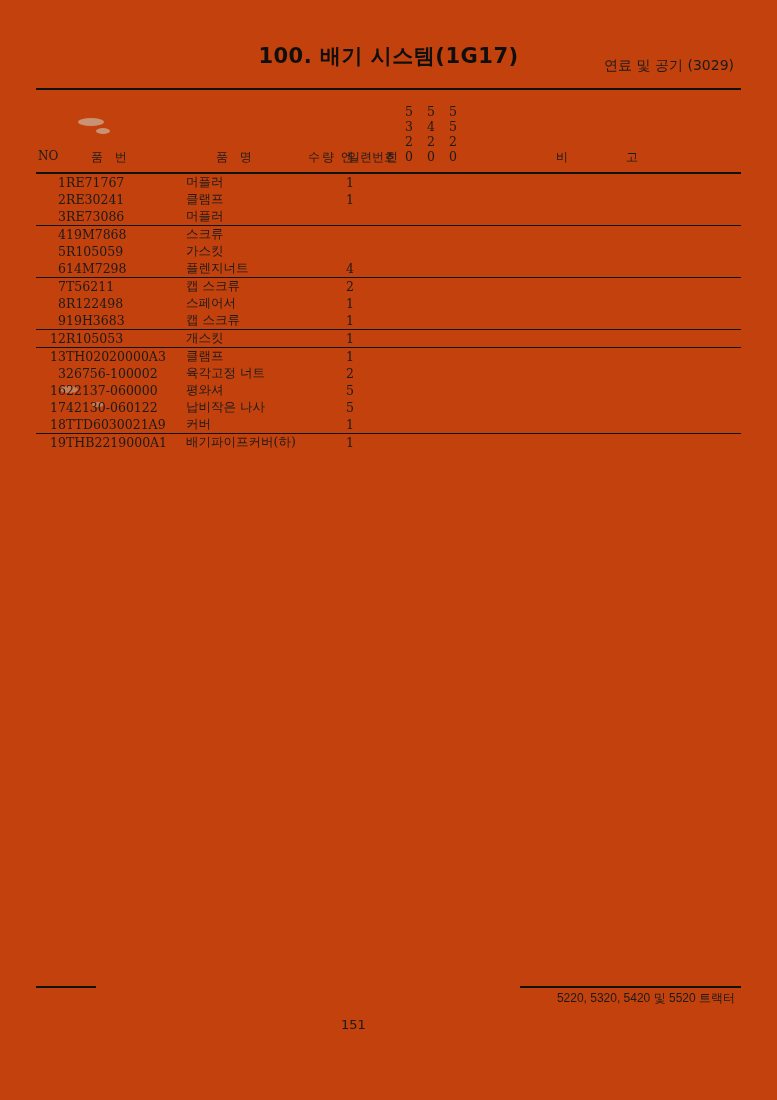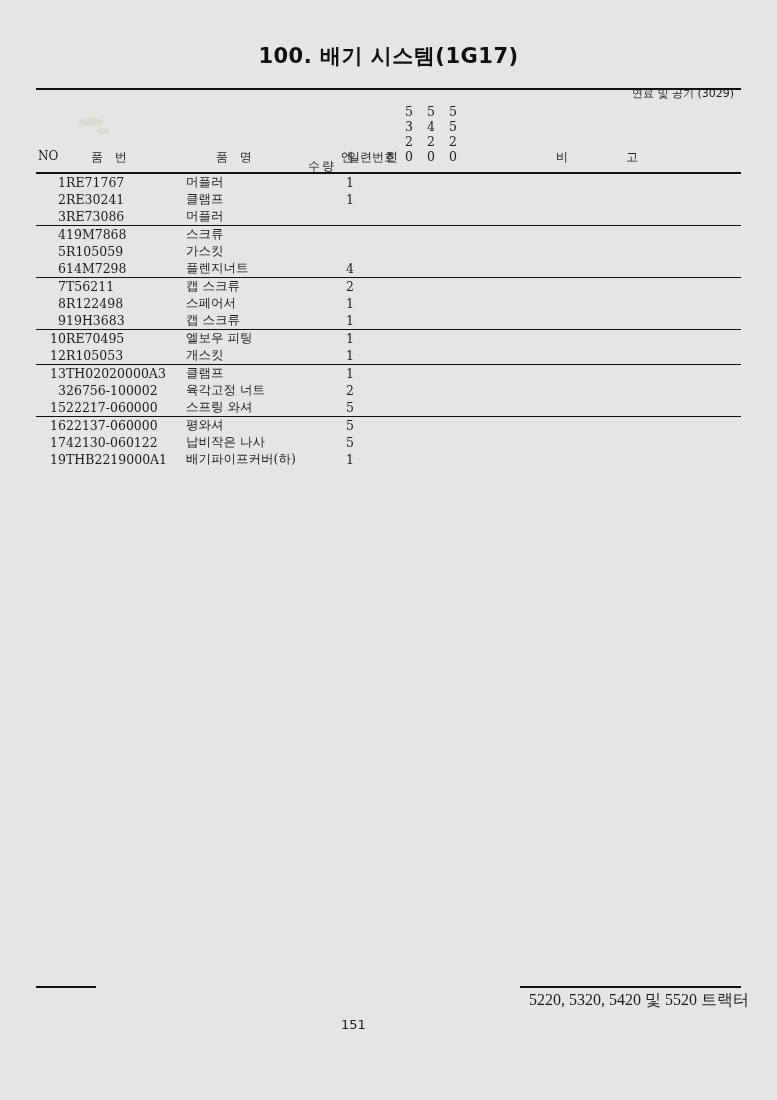--- a/index.html
+++ b/index.html
@@ -11,21 +11,21 @@
     height: 1100px;
     background: #ffffff;
     font-family: "Liberation Serif", serif;
     color: #1b1b1b;
     position: relative;
     overflow: hidden;
   }
   .page {
     position: absolute;
     inset: 0;
-    background: #e5e5e5;
+    background: #c2410c;
   }
   
   .speckle {
     position: absolute;
     border-radius: 50%;
     background: #cfd6c8;
     opacity: .55;
   }
 
   .title {
@@ -35,24 +35,24 @@
     width: 777px;
     text-align: center;
     font-family: "DejaVu Sans", sans-serif;
     font-weight: bold;
     font-size: 21px;
     letter-spacing: 0.5px;
     color: #0f0f0f;
   }
   .subtitle {
     position: absolute;
-    top: 86px;
+    top: 57px;
     right: 43px;
     font-family: "DejaVu Sans", sans-serif;
-    font-size: 11px;
+    font-size: 14px;
     color: #1b1b1b;
     text-align: right;
   }
   .rule-top {
     position: absolute;
     left: 36px;
     top: 88px;
     width: 705px;
     height: 0;
     border-top: 2px solid #111;
@@ -102,21 +102,21 @@
     height: 16px;
     font-size: 12px;
   }
   .col-labels span {
     position: absolute;
     white-space: nowrap;
   }
   .l-no    { left: 2px; }
   .l-pn    { left: 55px; letter-spacing: 4px; }
   .l-name  { left: 180px; letter-spacing: 4px; }
-  .l-qty   { left: 272px; letter-spacing: 2px; margin-top: 9px; }
+  .l-qty   { left: 272px; letter-spacing: 2px; }
   .l-seq   { left: 312px; }
   .l-remark{ left: 520px; letter-spacing: 4px; }
   .l-remark2{ left: 590px; }
 
   .rule-hdr {
     position: absolute;
     left: 36px;
     top: 172px;
     width: 705px;
     height: 0;
@@ -156,24 +156,24 @@
   }
   .foot-right-rule {
     position: absolute;
     left: 520px;
     top: 986px;
     width: 221px;
     border-top: 2px solid #111;
   }
   .foot-text {
     position: absolute;
-    right: 28px;
+    right: 42px;
     top: 990px;
-    font-family: Liberation Serif, serif;
-    font-size: 16px;
+    font-family: Liberation Sans, sans-serif;
+    font-size: 12px;
     color: #1b1b1b;
   }
   .page-num {
     position: absolute;
     top: 1017px;
     left: 0;
     width: 707px;
     text-align: center;
     font-family: "DejaVu Sans", sans-serif;
     font-size: 13px;
@@ -294,27 +294,20 @@
           <td class="c-qty">1</td>
           <td class="c-rest"></td>
         </tr>
         <tr class="grp-line">
           <td class="c-no">9</td>
           <td class="c-pn">19H3683</td>
           <td class="c-name">캡 스크류</td>
           <td class="c-qty">1</td>
           <td class="c-rest"></td>
         </tr>
-        <tr>
-          <td class="c-no">10</td>
-          <td class="c-pn">RE70495</td>
-          <td class="c-name">엘보우 피팅</td>
-          <td class="c-qty">1</td>
-          <td class="c-rest"></td>
-        </tr>
         <tr class="grp-line">
           <td class="c-no">12</td>
           <td class="c-pn">R105053</td>
           <td class="c-name">개스킷</td>
           <td class="c-qty">1</td>
           <td class="c-rest"></td>
         </tr>
         <tr>
           <td class="c-no">13</td>
           <td class="c-pn">TH02020000A3</td>
@@ -322,39 +315,39 @@
           <td class="c-qty">1</td>
           <td class="c-rest"></td>
         </tr>
         <tr>
           <td class="c-no">3</td>
           <td class="c-pn">26756-100002</td>
           <td class="c-name">육각고정 너트</td>
           <td class="c-qty">2</td>
           <td class="c-rest"></td>
         </tr>
-        <tr class="grp-line">
-          <td class="c-no">15</td>
-          <td class="c-pn">22217-060000</td>
-          <td class="c-name">스프링 와셔</td>
-          <td class="c-qty">5</td>
-          <td class="c-rest"></td>
-        </tr>
         <tr>
           <td class="c-no">16</td>
           <td class="c-pn">22137-060000</td>
           <td class="c-name">평와셔</td>
           <td class="c-qty">5</td>
           <td class="c-rest"></td>
         </tr>
         <tr>
           <td class="c-no">17</td>
           <td class="c-pn">42130-060122</td>
           <td class="c-name">납비작은 나사</td>
           <td class="c-qty">5</td>
+          <td class="c-rest"></td>
+        </tr>
+        <tr class="grp-line">
+          <td class="c-no">18</td>
+          <td class="c-pn">TTD6030021A9</td>
+          <td class="c-name">커버</td>
+          <td class="c-qty">1</td>
           <td class="c-rest"></td>
         </tr>
         <tr>
           <td class="c-no">19</td>
           <td class="c-pn">THB2219000A1</td>
           <td class="c-name">배기파이프커버(하)</td>
           <td class="c-qty">1</td>
           <td class="c-rest"></td>
         </tr>
       </tbody>

